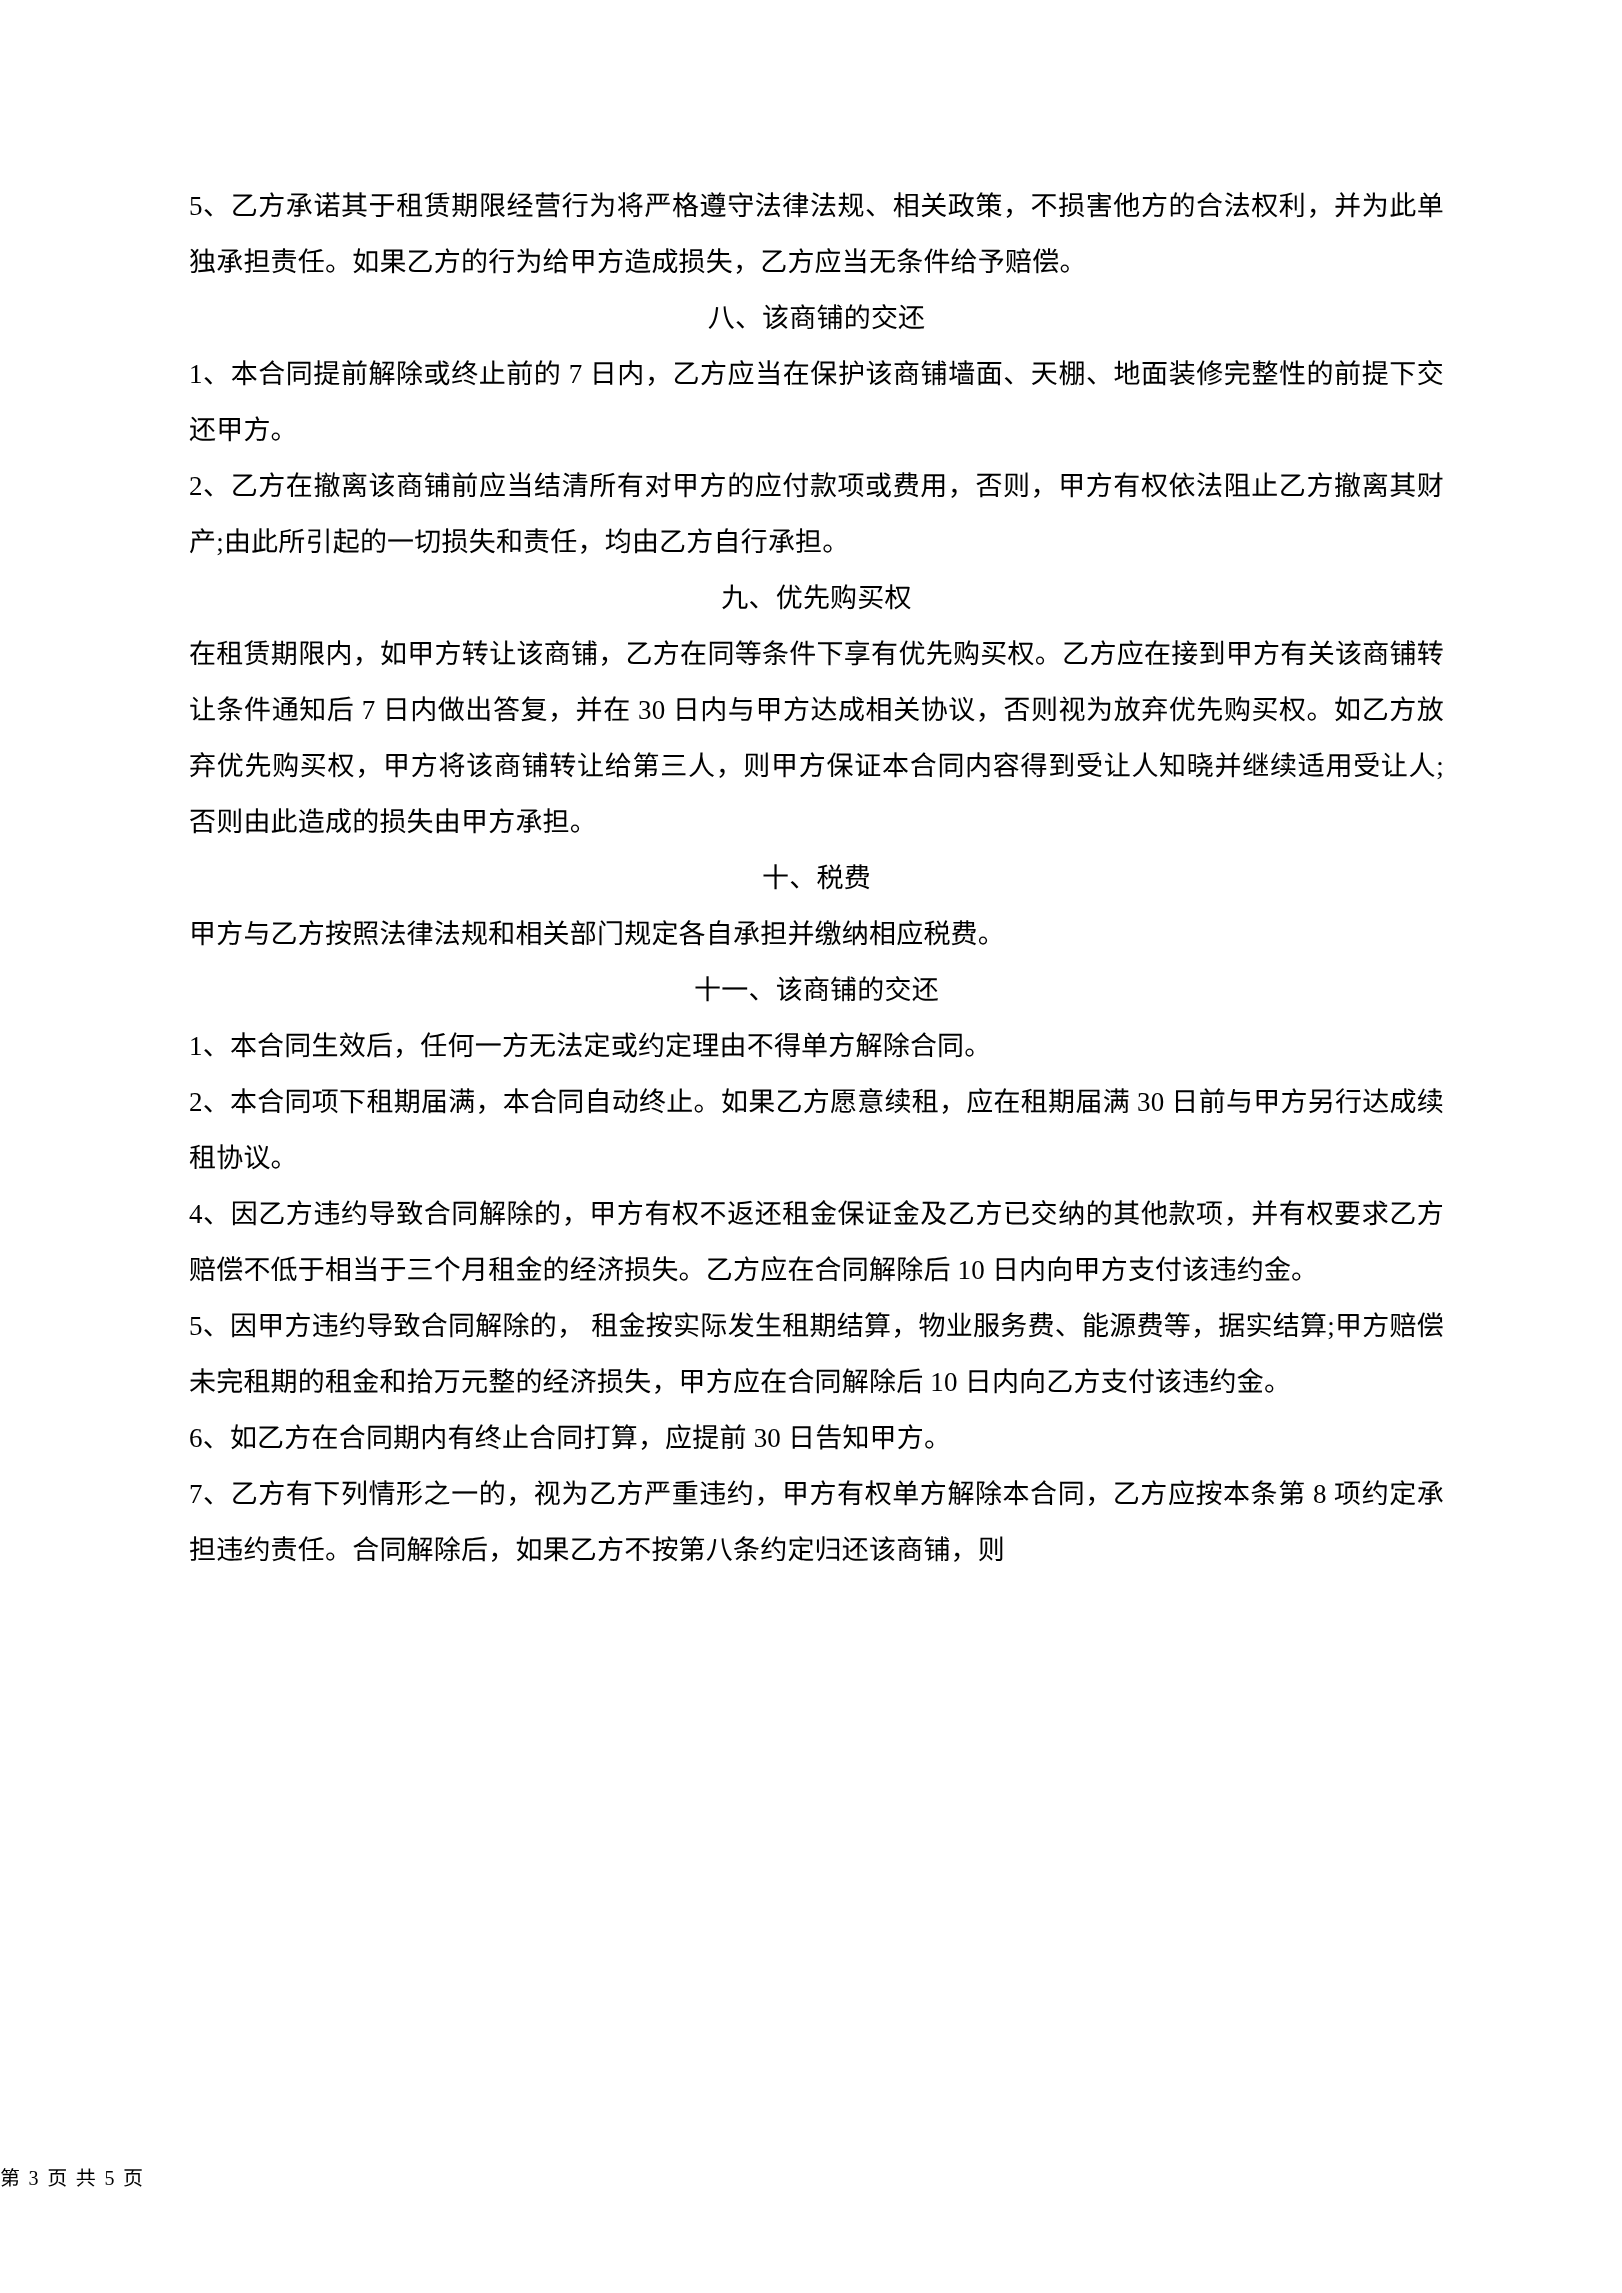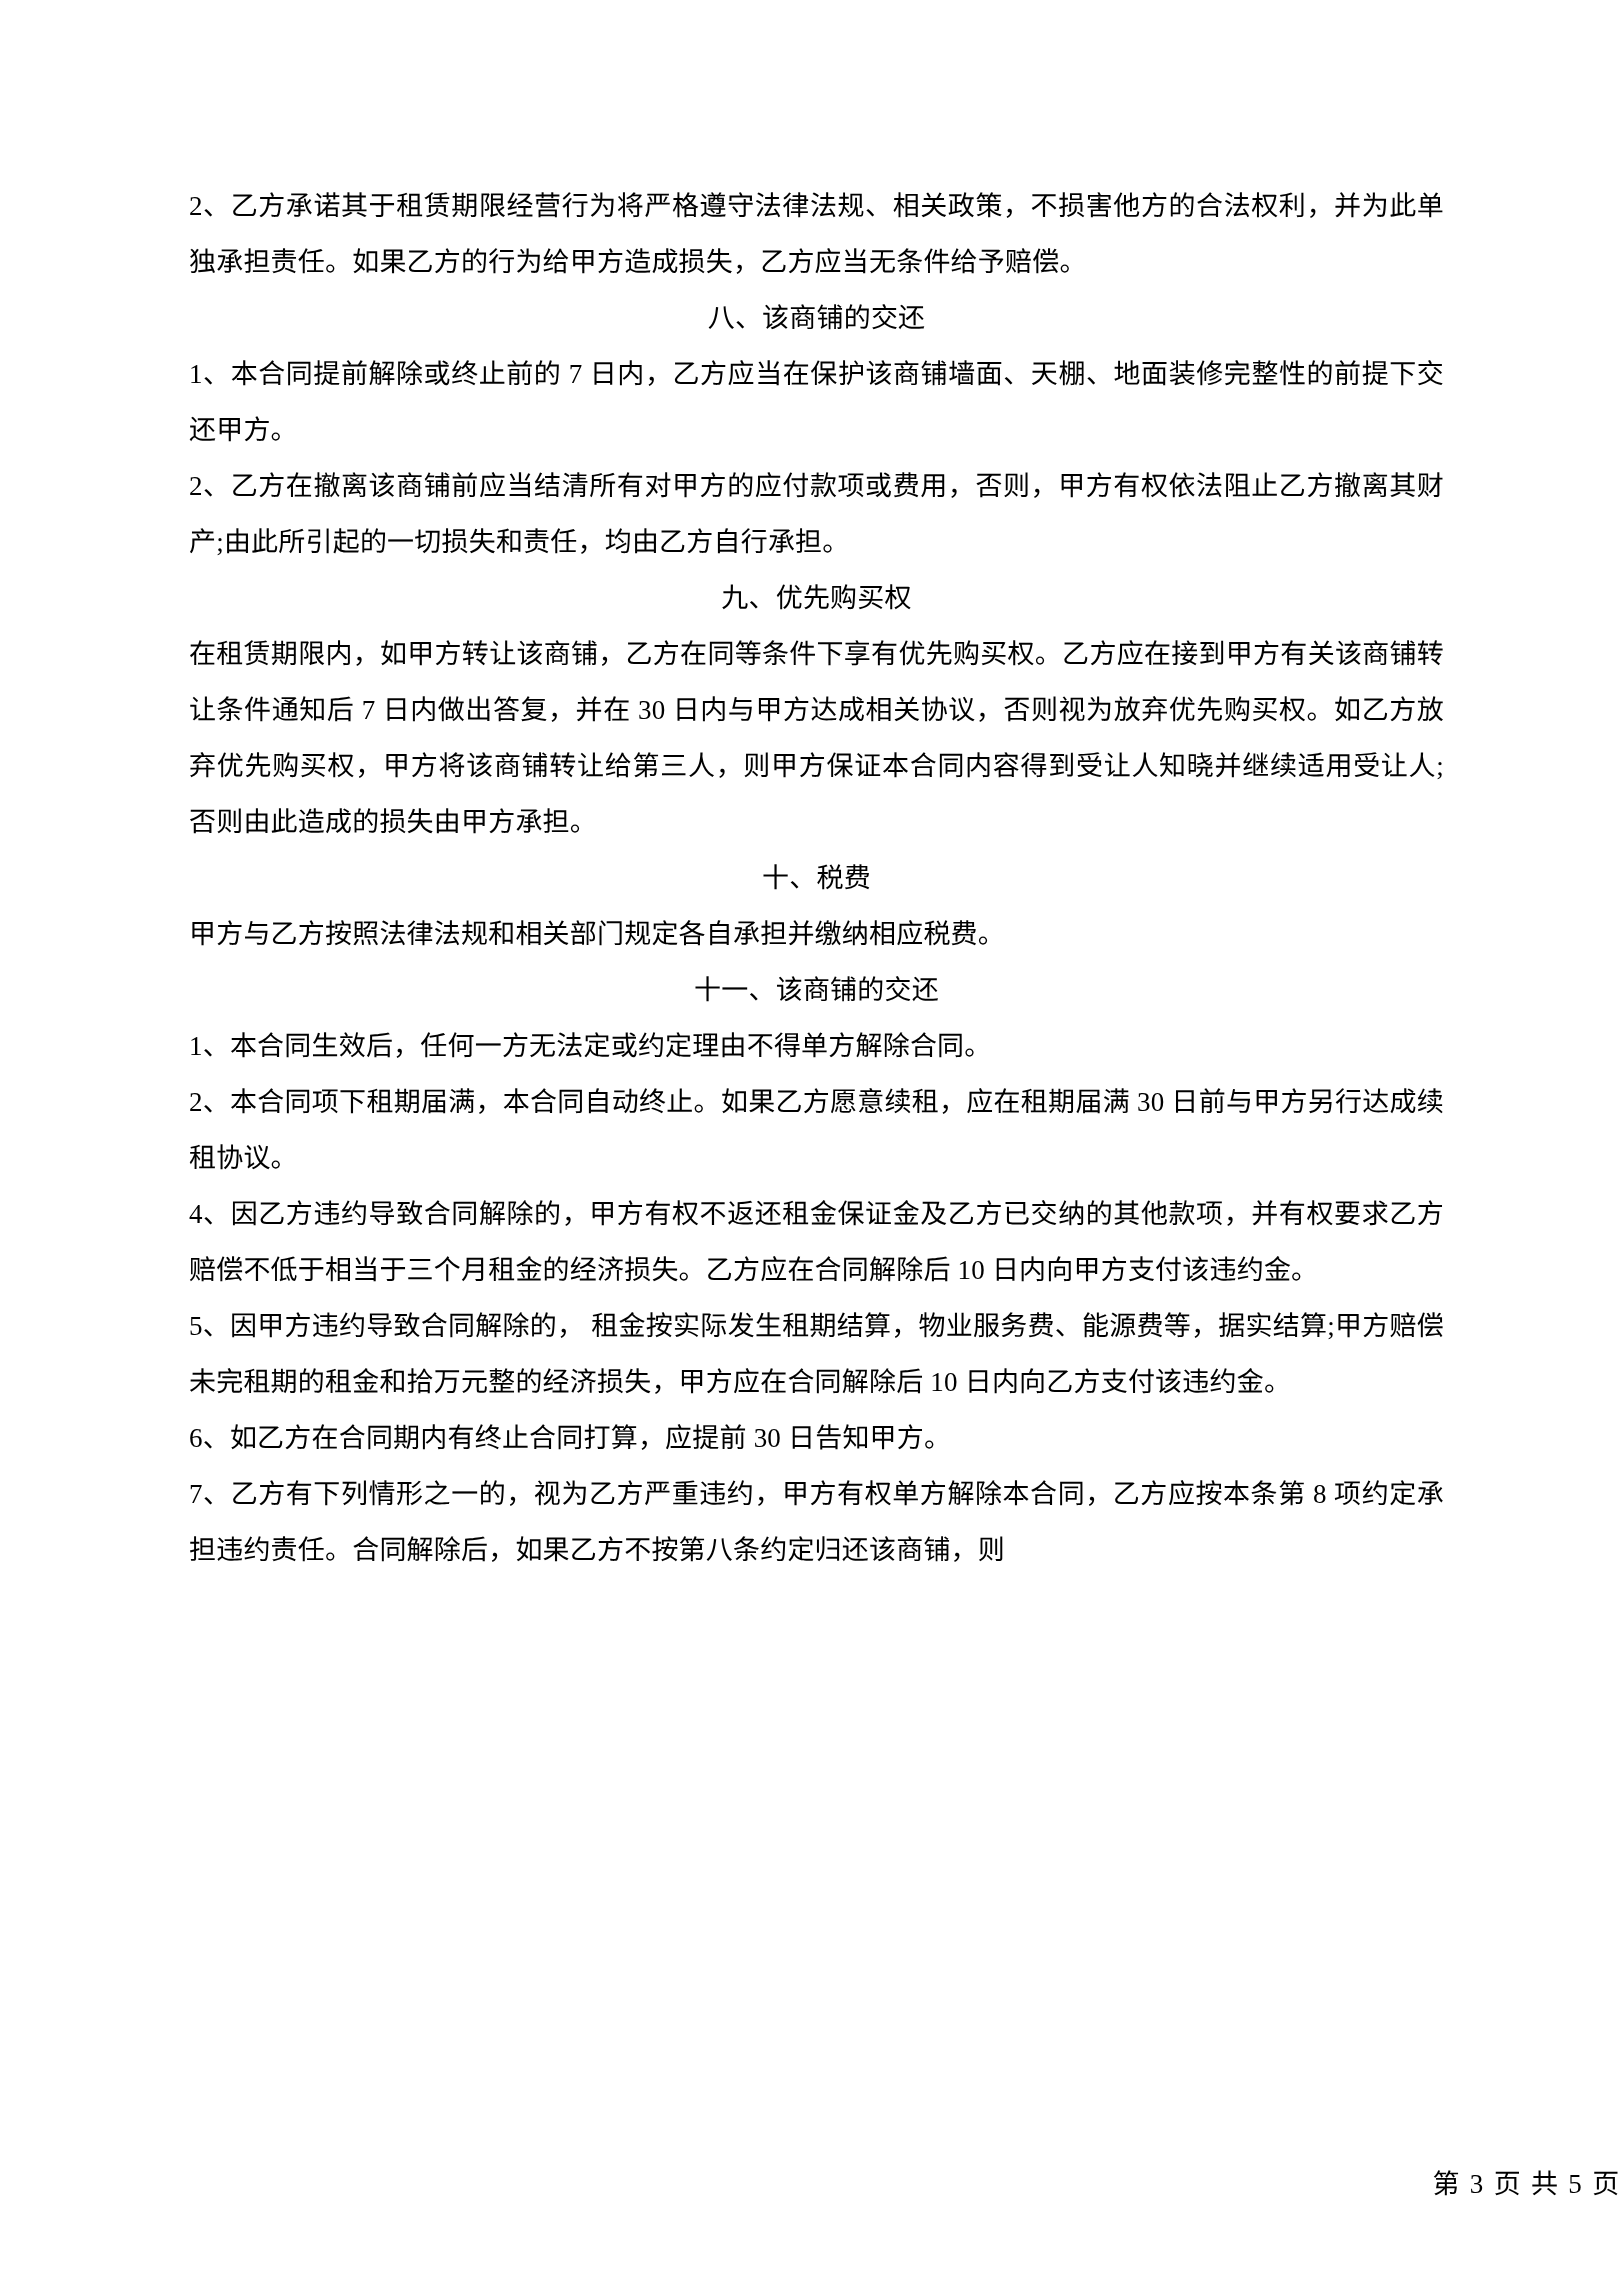--- a/index.html
+++ b/index.html
@@ -38,34 +38,34 @@
     line-height: 56px;
     margin: 0;
     letter-spacing: 0.2px;
     text-align: center;
   }
   .footer {
     position: absolute;
     left: 0;
     right: 2px;
     top: 2162px;
-    text-align: right;
-    font-size: 27px;
+    text-align: left;
+    font-size: 20px;
     letter-spacing: 1.8px;
     font-family: "Liberation Serif", "DejaVu Serif", serif;
   }
 </style>
 </head>
 <body>
 
 <div class="page">
 
   <div class="content">
 
-    <p class="para">2、乙方承诺其于租赁期限经营行为将严格遵守法律法规、相关政策，不损害他方的合法权利，并为此单独承担责任。如果乙方的行为给甲方造成损失，乙方应当无条件给予赔偿。</p>
+    <p class="para">5、乙方承诺其于租赁期限经营行为将严格遵守法律法规、相关政策，不损害他方的合法权利，并为此单独承担责任。如果乙方的行为给甲方造成损失，乙方应当无条件给予赔偿。</p>
     <p class="heading">八、该商铺的交还</p>
     <p class="para">1、本合同提前解除或终止前的 7 日内，乙方应当在保护该商铺墙面、天棚、地面装修完整性的前提下交还甲方。</p>
     <p class="para">2、乙方在撤离该商铺前应当结清所有对甲方的应付款项或费用，否则，甲方有权依法阻止乙方撤离其财产;由此所引起的一切损失和责任，均由乙方自行承担。</p>
     <p class="heading">九、优先购买权</p>
     <p class="para">在租赁期限内，如甲方转让该商铺，乙方在同等条件下享有优先购买权。乙方应在接到甲方有关该商铺转让条件通知后 7 日内做出答复，并在 30 日内与甲方达成相关协议，否则视为放弃优先购买权。如乙方放弃优先购买权，甲方将该商铺转让给第三人，则甲方保证本合同内容得到受让人知晓并继续适用受让人;否则由此造成的损失由甲方承担。</p>
     <p class="heading">十、税费</p>
     <p class="para">甲方与乙方按照法律法规和相关部门规定各自承担并缴纳相应税费。</p>
     <p class="heading">十一、该商铺的交还</p>
     <p class="para">1、本合同生效后，任何一方无法定或约定理由不得单方解除合同。</p>
     <p class="para">2、本合同项下租期届满，本合同自动终止。如果乙方愿意续租，应在租期届满 30 日前与甲方另行达成续租协议。</p>

